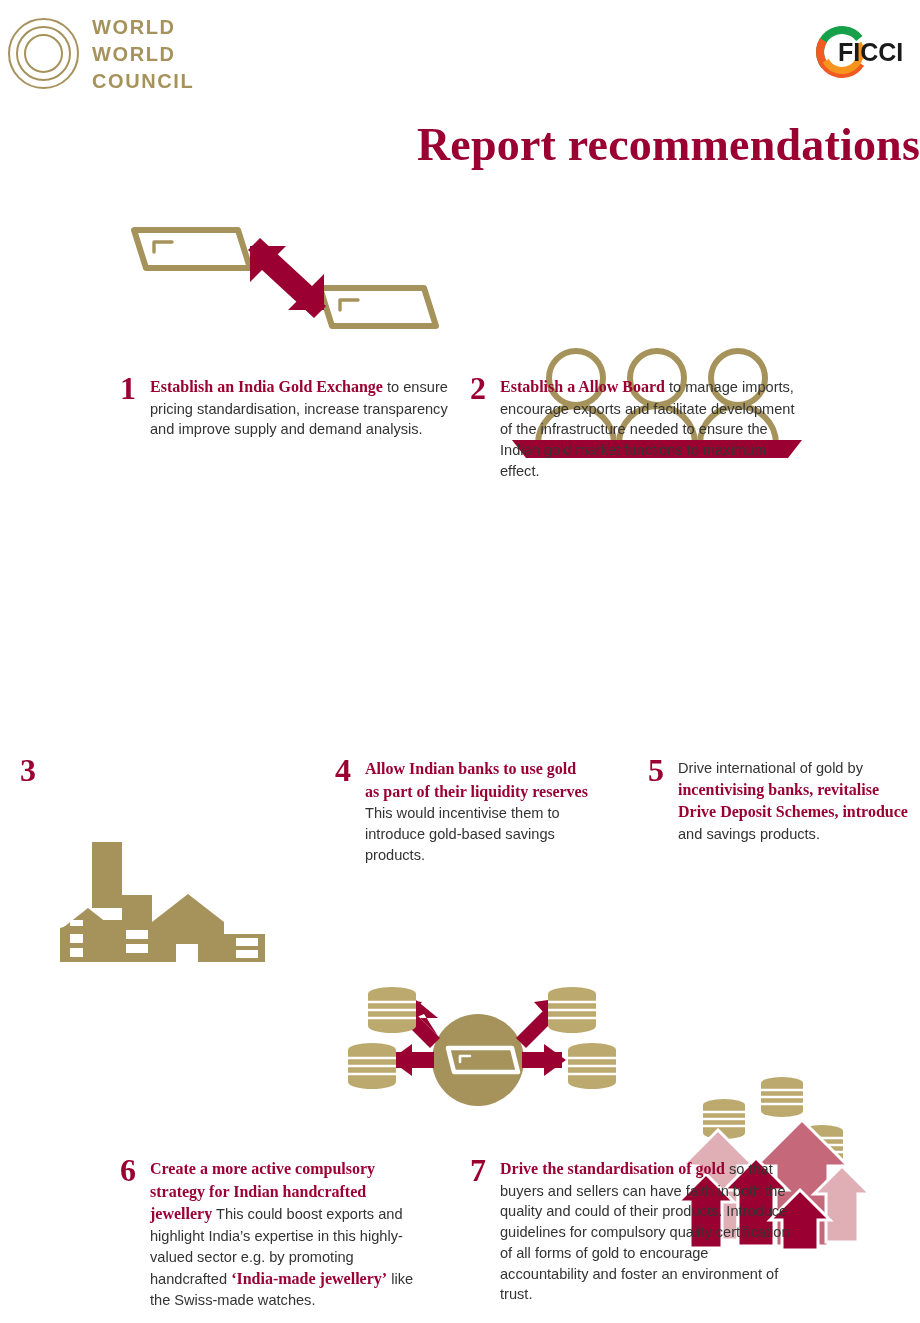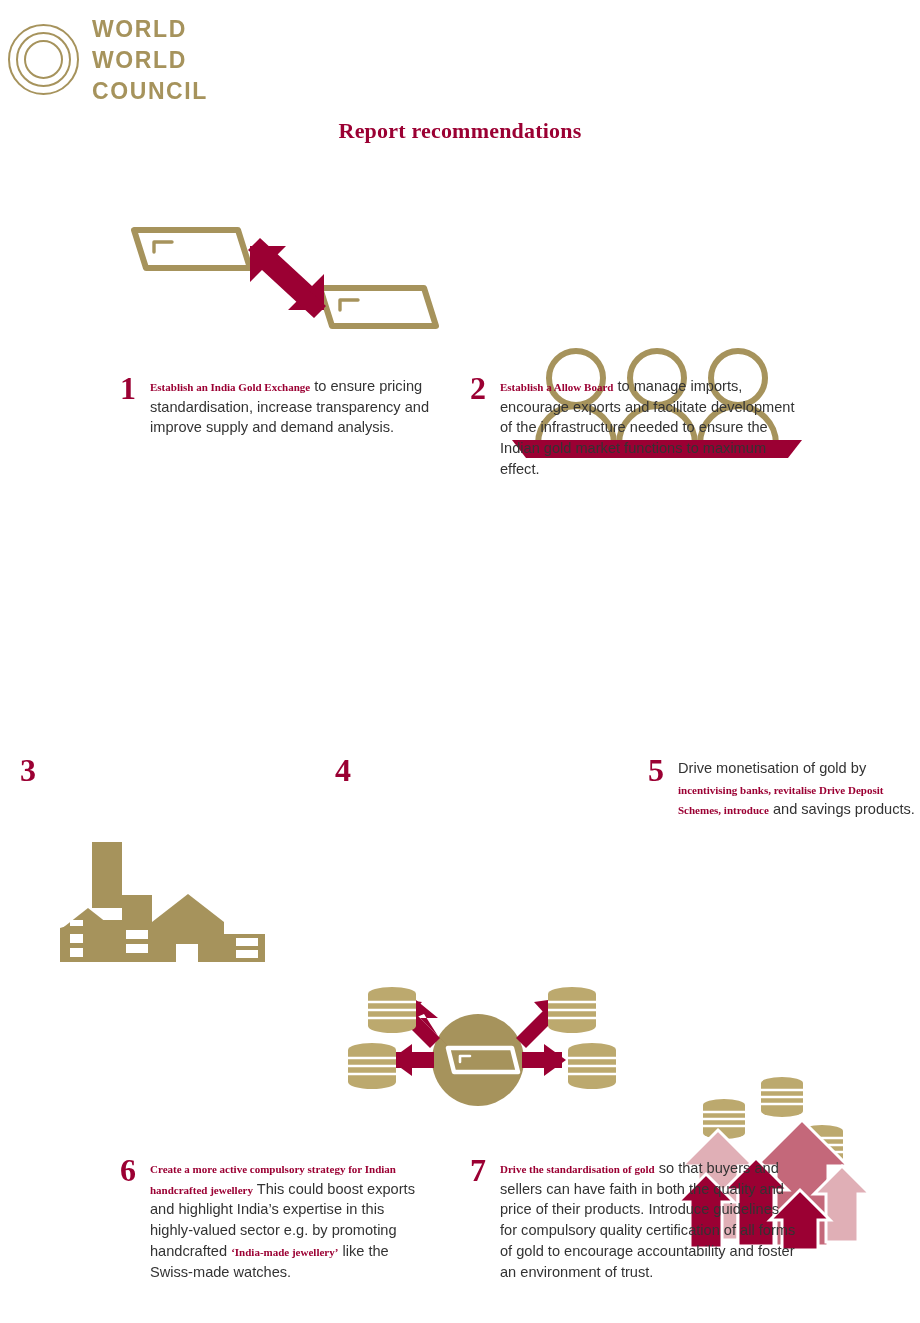--- a/index.html
+++ b/index.html
@@ -10,40 +10,40 @@
   }
   .page{position:relative;width:920px;height:1323px;}
 
   
   .wgc-logo{position:absolute;left:8px;top:14px;display:flex;align-items:center;}
   .wgc-rings{width:72px;height:72px;position:relative;flex:0 0 auto;}
   .wgc-rings .r{position:absolute;border-radius:50%;border:2.5px solid #A6935C;}
   .wgc-rings .r1{left:0;top:0;width:67px;height:67px;}
   .wgc-rings .r2{left:8px;top:8px;width:51px;height:51px;}
   .wgc-rings .r3{left:16px;top:16px;width:35px;height:35px;}
-  .wgc-text{margin-left:12px;color:#A6935C;font-size:23px;font-weight:bold;
+  .wgc-text{margin-left:12px;color:#A6935C;font-size:20px;font-weight:bold;
             letter-spacing:1.6px;line-height:1.34;}
 
   .ficci-logo{position:absolute;right:14px;top:18px;width:108px;height:68px;}
 
   .title{
-    position:absolute;left:0;right:0;top:118px;text-align:center;
+    position:absolute;left:0;right:0;top:118px;text-align:right;
     color:#9B0033;font-family:"Liberation Serif", serif;font-weight:bold;
-    font-size:22px;letter-spacing:0.2px;
+    font-size:46px;letter-spacing:0.2px;
   }
   .cell{position:absolute;}
   .icon-box{position:relative;}
   .entry{display:flex;align-items:flex-start;}
   .num{
     color:#9B0033;font-family:"Liberation Serif", serif;font-weight:bold;
     font-size:32px;line-height:0.92;width:30px;flex:0 0 30px;text-align:left;
     margin-top:-2px;
   }
   .body{font-size:14.6px;line-height:1.42;color:#333333;}
-  .body b{color:#9B0033;font-family:"Liberation Serif", serif;font-weight:bold;font-size:11px;}
+  .body b{color:#9B0033;font-family:"Liberation Serif", serif;font-weight:bold;font-size:16px;}
 
   
   svg{display:block;overflow:visible;}
 </style>
 </head>
 <body>
 
 <div class="page">
 
   <div class="wgc-logo">
@@ -52,20 +52,30 @@
         <div class="r r2"></div>
         <div class="r r3"></div>
     </div>
     <div class="wgc-text">
       <div>WORLD</div>
       <div>WORLD</div>
       <div>COUNCIL</div>
     </div>
   </div>
 
+  <div class="ficci-logo">
+    <svg width="108" height="68" viewBox="0 0 108 68">
+      <g>
+        <path d="M44 8 A26 26 0 0 1 44 60 L44 52 A18 18 0 0 0 44 16 Z" fill="#17A04A" transform="rotate(-128 44 34)"></path>
+        <path d="M44 8 A26 26 0 0 1 44 60 L44 52 A18 18 0 0 0 44 16 Z" fill="#F15A22" transform="rotate(122 44 34)"></path>
+        <path d="M44 12 A22 22 0 0 1 44 56 L44 49 A15 15 0 0 0 44 19 Z" fill="#F7941E" transform="rotate(62 44 34)"></path>
+      </g>
+      <text x="40" y="43" font-family="Liberation Sans, sans-serif" font-size="25" font-weight="bold" fill="#1A1A1A">FICCI</text>
+    </svg>
+  </div>
 
   <div class="title">Report recommendations</div>
 
   <div class="cell icon-box" style="left:128px;top:218px;">
     <svg width="320" height="120" viewBox="0 0 320 120">
       <path d="M6 12 L110 12 L122 50 L18 50 Z" fill="none" stroke="#A6935C" stroke-width="6" stroke-linejoin="round"></path>
       <path d="M26 24 L26 34 M26 24 L44 24" fill="none" stroke="#A6935C" stroke-width="3.4" stroke-linecap="round"></path>
       <path d="M192 70 L296 70 L308 108 L204 108 Z" fill="none" stroke="#A6935C" stroke-width="6" stroke-linejoin="round"></path>
       <path d="M212 82 L212 92 M212 82 L230 82" fill="none" stroke="#A6935C" stroke-width="3.4" stroke-linecap="round"></path>
       <g fill="#9B0033">
@@ -228,43 +238,46 @@
 
   <div class="cell" style="left:20px;top:758px;width:290px;">
     <div class="entry">
       <div class="num">3</div>
     </div>
   </div>
 
   <div class="cell" style="left:335px;top:758px;width:255px;">
     <div class="entry">
       <div class="num">4</div>
+      <div class="body">
+        <b>Allow Indian banks to use gold as part of their liquidity reserves</b><span> This would incentivise them to introduce gold-based savings products.</span>
+      </div>
     </div>
   </div>
 
   <div class="cell" style="left:648px;top:758px;width:272px;">
     <div class="entry">
       <div class="num">5</div>
       <div class="body">
-        <span>Drive monetisation of gold by </span><b>incentivising banks, revitalise Drive Deposit Schemes, introduce</b><span> and savings products.</span>
+        <span>Drive international of gold by </span><b>incentivising banks, revitalise Drive Deposit Schemes, introduce</b><span> and savings products.</span>
       </div>
     </div>
   </div>
 
   <div class="cell" style="left:120px;top:1158px;width:300px;">
     <div class="entry">
       <div class="num">6</div>
       <div class="body">
         <b>Create a more active compulsory strategy for Indian handcrafted jewellery</b><span> This could boost exports and highlight India’s expertise in this highly-valued sector e.g. by promoting handcrafted </span><b>‘India-made jewellery’</b><span> like the Swiss-made watches.</span>
       </div>
     </div>
   </div>
 
   <div class="cell" style="left:470px;top:1158px;width:330px;">
     <div class="entry">
       <div class="num">7</div>
       <div class="body">
-        <b>Drive the standardisation of gold</b><span> so that buyers and sellers can have faith in both the quality and price of their products. Introduce guidelines for compulsory quality certification of all forms of gold to encourage accountability and foster an environment of trust.</span>
+        <b>Drive the standardisation of gold</b><span> so that buyers and sellers can have faith in both the quality and could of their products. Introduce guidelines for compulsory quality certification of all forms of gold to encourage accountability and foster an environment of trust.</span>
       </div>
     </div>
   </div>
 
 </div>
 
 </body></html>

